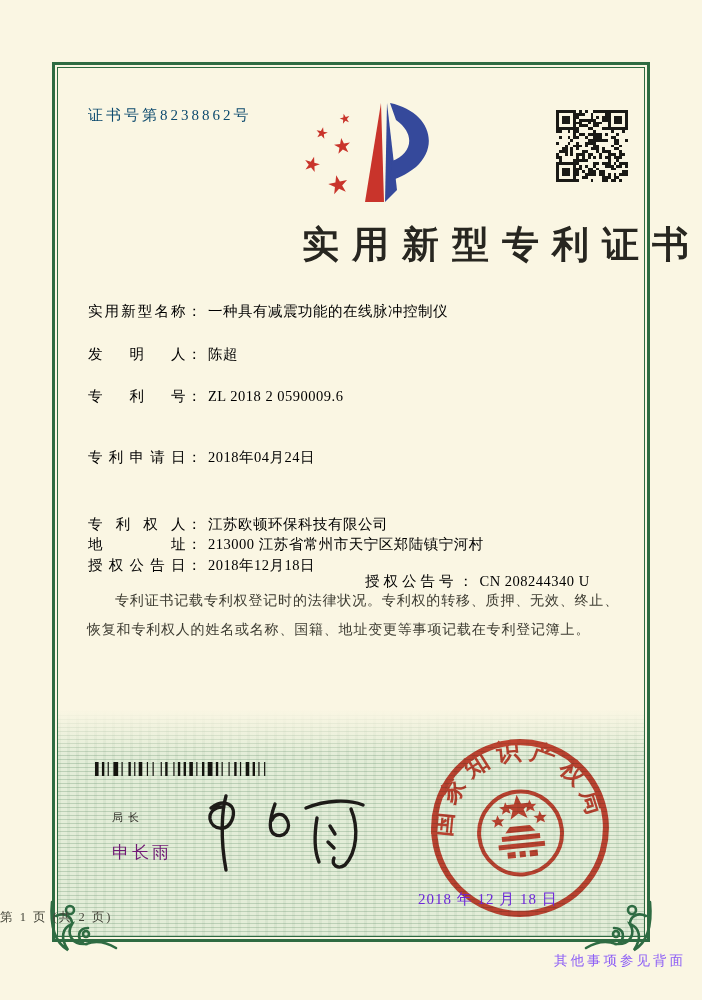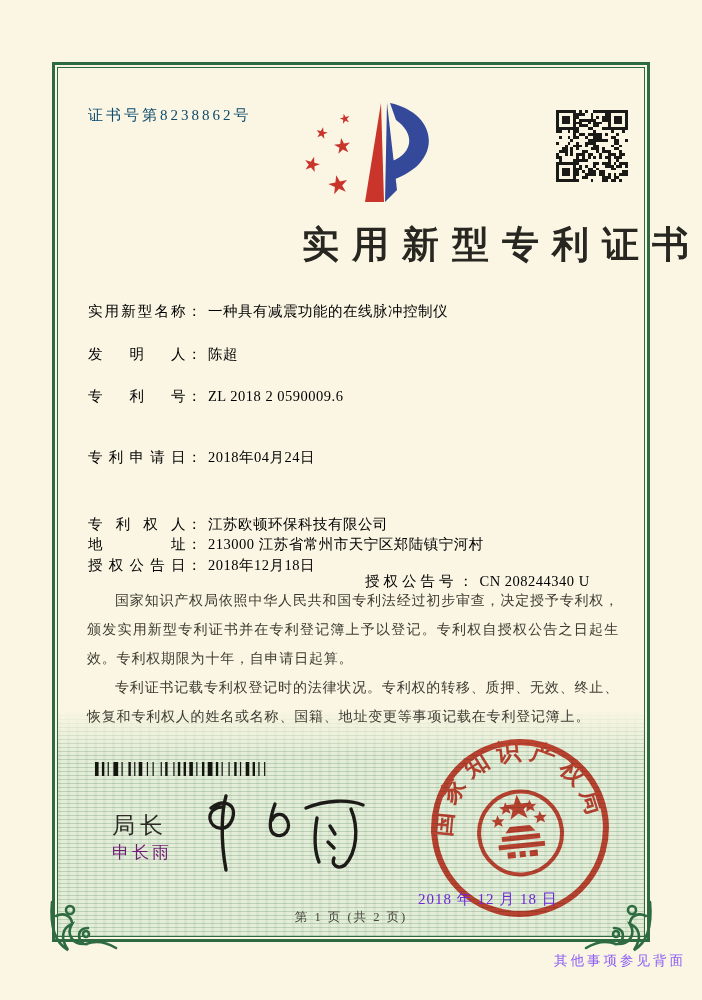--- a/index.html
+++ b/index.html
@@ -111,21 +111,21 @@
   .body-text p { text-indent: 2em; }
   
   .barcode {
     position: absolute;
     left: 95px; top: 762px;
     width: 176px; height: 14px;
   }
   .director-title {
     position: absolute;
     left: 112px; top: 810px;
-    font-size: 23px; letter-spacing: 5px; color: #2e2c26;
+    font-size: 11px; letter-spacing: 5px; color: #2e2c26;
   }
   .director-name {
     position: absolute;
     left: 112px; top: 841px;
     font-size: 17px; letter-spacing: 3px; color: #701a75;
   }
   .signature {
     position: absolute;
     left: 196px; top: 776px;
     width: 180px; height: 108px;
@@ -142,21 +142,21 @@
     left: 418px; top: 890px;
     width: 170px;
     font-size: 15px;
     letter-spacing: 1px;
     color: #6d28d9;
   }
   
   .page-number {
     position: absolute;
     left: 0; right: 0; top: 909px;
-    text-align: center;
+    text-align: left;
     font-size: 12.5px;
     letter-spacing: 2px;
     color: #44453a;
   }
   .back-note {
     position: absolute;
     left: 0; right: 16px; top: 952px;
     text-align: right;
     font-size: 13.5px;
     letter-spacing: 3px;
@@ -455,21 +455,20 @@
     <span class="field-label">地址</span><span class="field-colon">：</span><span>213000 江苏省常州市天宁区郑陆镇宁河村</span>
   </div>
   <div class="field-row r6">
     <span class="field-label">授权公告日</span><span class="field-colon">：</span><span>2018年12月18日</span>
     <span class="field-group2">
       <span style="letter-spacing:4px">授权公告号</span><span class="field-colon">：</span><span>CN 208244340 U</span>
     </span>
   </div>
 
   <div class="body-text">
-    <p>国家知识产权局依照中华人民共和国专利法经过初步审查，决定授予专利权，颁发实用新型专利证书并在专利登记簿上予以登记。专利权自授权公告之日起生效。专利权期限为十年，自申请日起算。</p>
     <p>专利证书记载专利权登记时的法律状况。专利权的转移、质押、无效、终止、恢复和专利权人的姓名或名称、国籍、地址变更等事项记载在专利登记簿上。</p>
   </div>
 
   <svg class="barcode" id="barcode-svg" viewBox="0 0 147.40000000000015 14" preserveAspectRatio="none">
       <rect x="0" y="0" width="3" height="14" fill="#15140f"></rect>
       <rect x="5.8" y="0" width="2" height="14" fill="#15140f"></rect>
       <rect x="10.6" y="0" width="1" height="14" fill="#15140f"></rect>
       <rect x="15.4" y="0" width="4" height="14" fill="#15140f"></rect>
       <rect x="22.2" y="0" width="1" height="14" fill="#15140f"></rect>
       <rect x="27.999999999999996" y="0" width="2" height="14" fill="#15140f"></rect>

